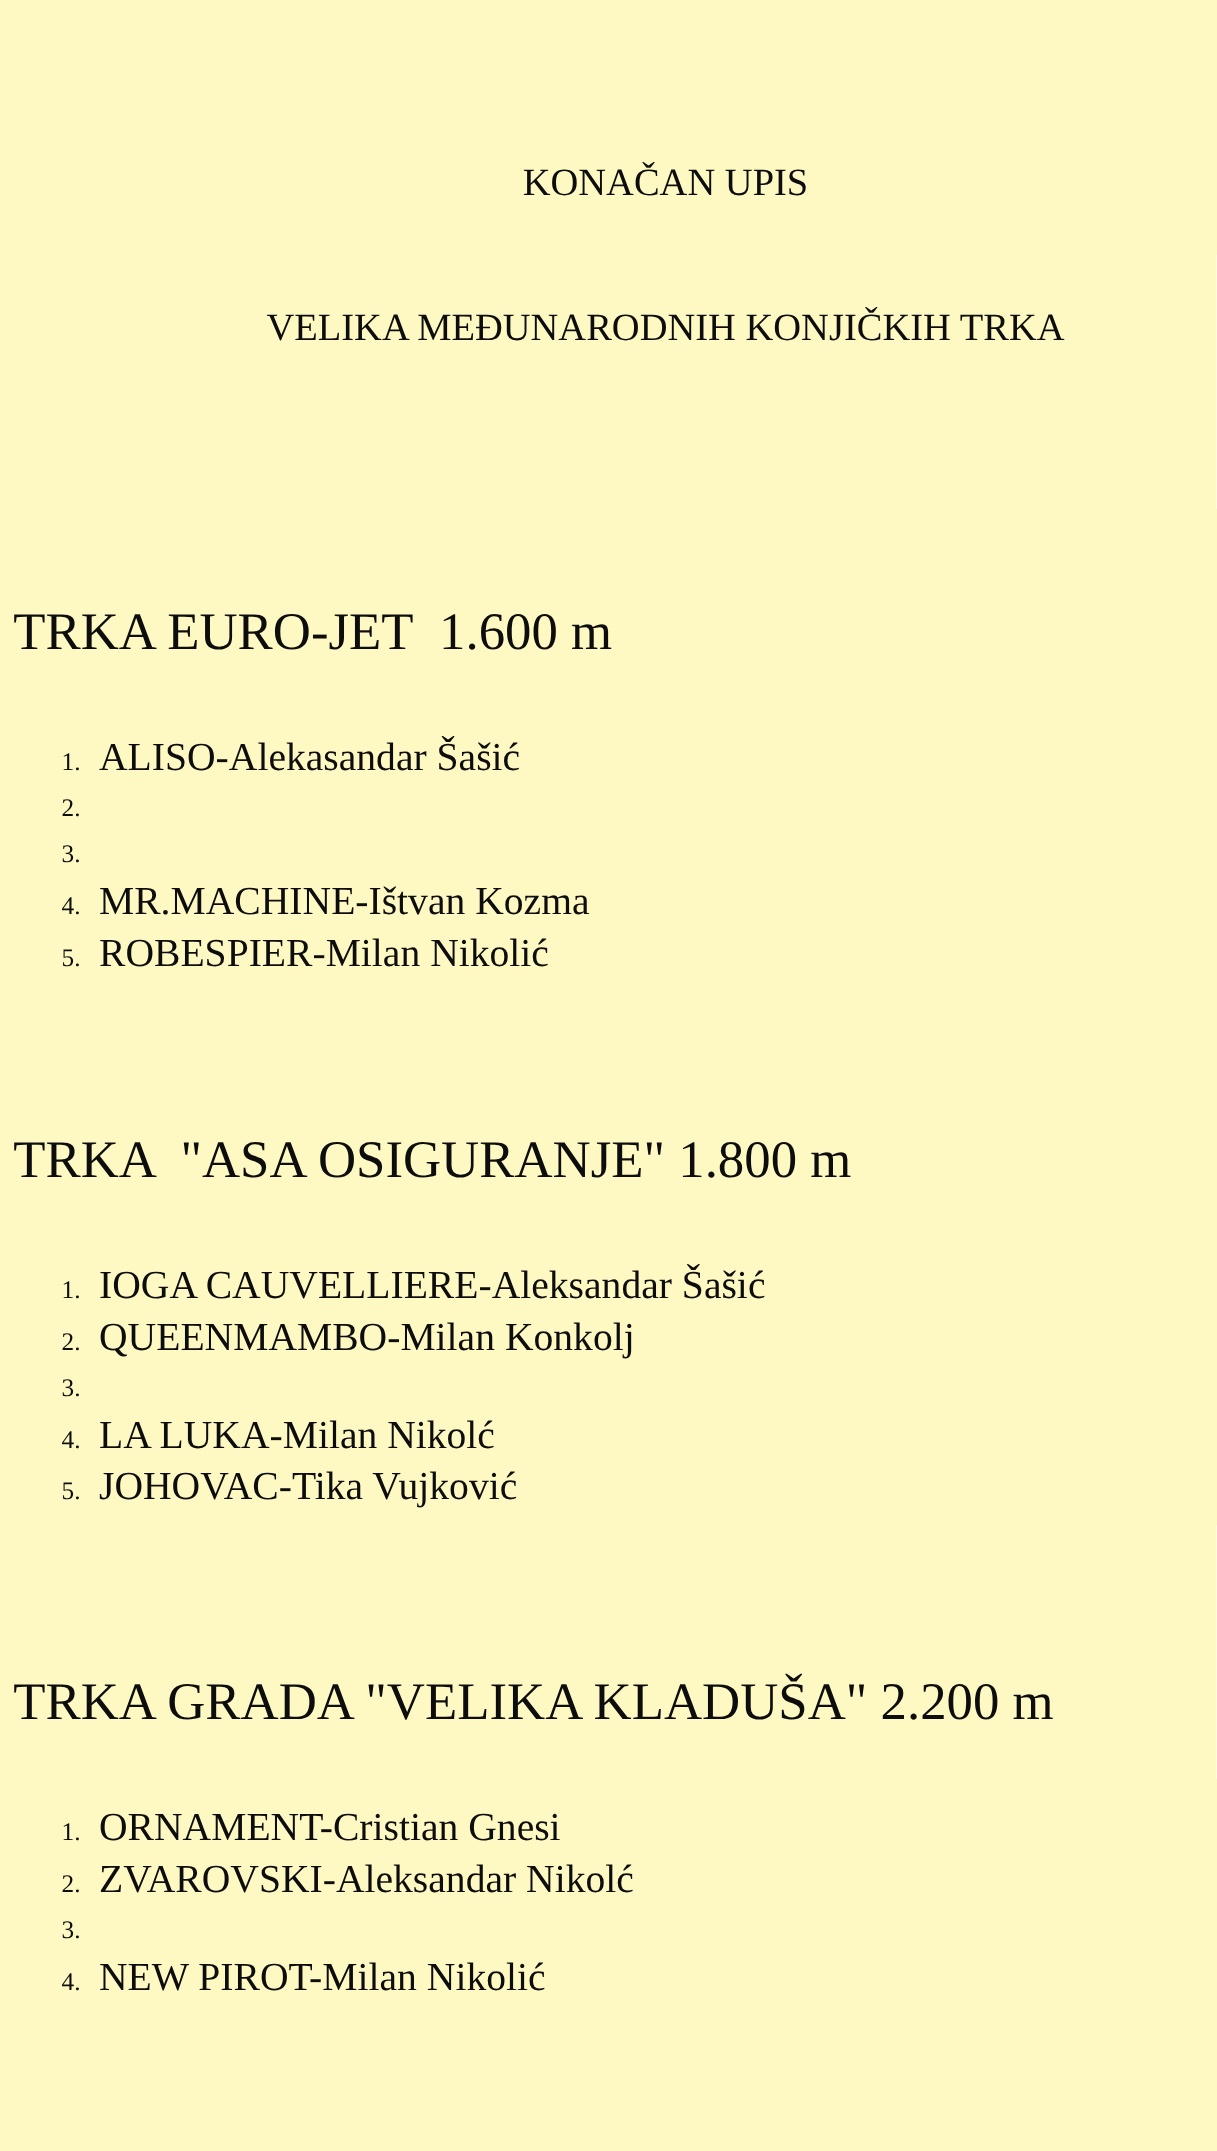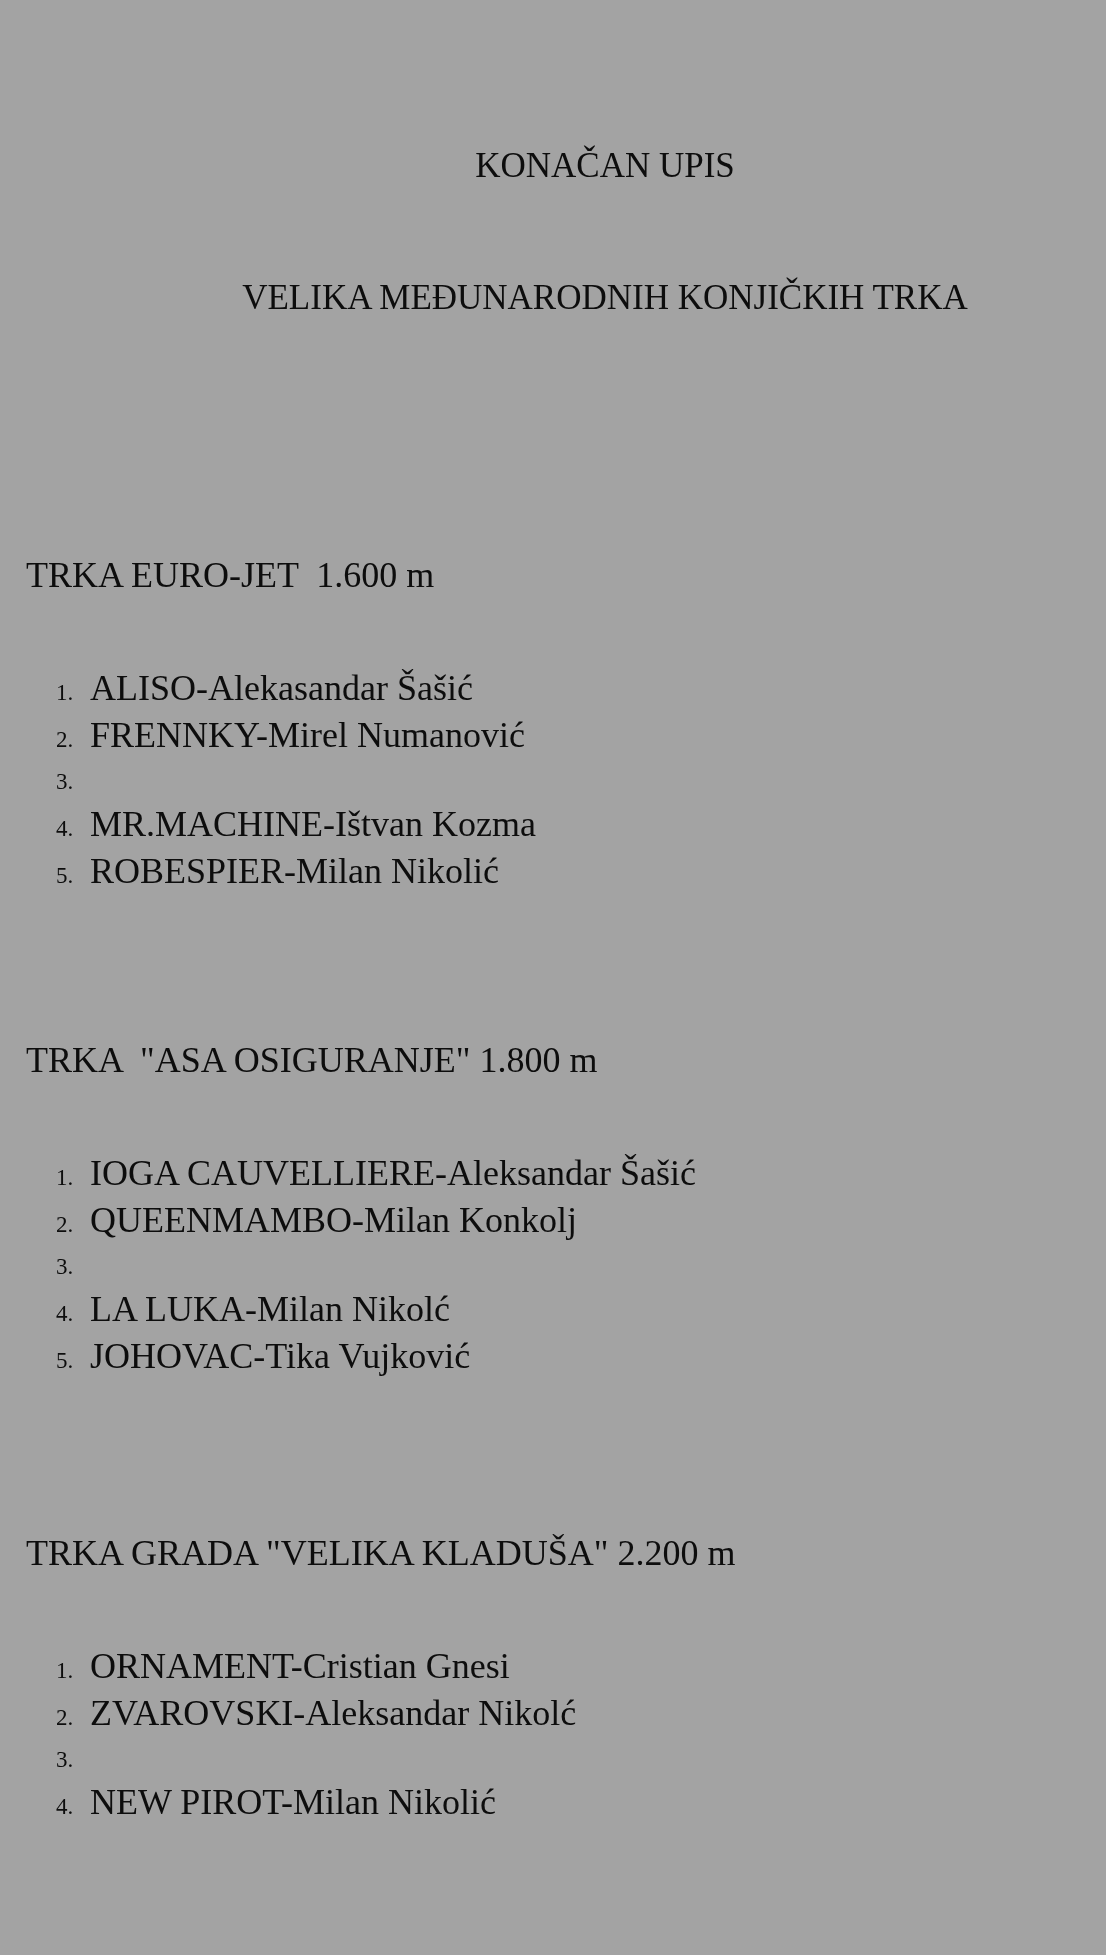--- a/index.html
+++ b/index.html
@@ -1,36 +1,36 @@
 <!DOCTYPE html>
 <html><head>
 <meta charset="utf-8">
 <style>
   * { margin: 0; padding: 0; box-sizing: border-box; }
   html, body { background: #ffffff; }
   .page {
     position: relative;
     width: 1106px;
     height: 1955px;
-    background: #a3a3a3;
+    background: #fef9c3;
     color: #0d0d0d;
     font-family: "Liberation Serif", "DejaVu Serif", serif;
     overflow: hidden;
   }
   .title-block {
     padding-top: 56px;
     padding-left: 104px; 
     text-align: center;
     font-size: 35px;
     line-height: 44px;
     white-space: pre;
   }
   .race-heading {
-    margin-left: 26px;
-    font-size: 36px;
+    margin-left: 12px;
+    font-size: 48px;
     font-weight: normal;
     line-height: 44px;
     white-space: pre; 
   }
   .race-1 { margin-top: 145px; }
   .race-2 { margin-top: 141px; }
   .race-3 { margin-top: 149px; }
   .entries {
     list-style: none;
     margin-top: 70px;
@@ -60,21 +60,20 @@
 
   <section class="race race-1">
     <h2 class="race-heading">TRKA EURO-JET  1.600 m</h2>
     <ol class="entries">
       <li class="entry">
         <span class="num">1.</span>
         <span class="txt">ALISO-Alekasandar Šašić</span>
       </li>
       <li class="entry">
         <span class="num">2.</span>
-        <span class="txt">FRENNKY-Mirel Numanović</span>
       </li>
       <li class="entry">
         <span class="num">3.</span>
       </li>
       <li class="entry">
         <span class="num">4.</span>
         <span class="txt">MR.MACHINE-Ištvan Kozma</span>
       </li>
       <li class="entry">
         <span class="num">5.</span>

